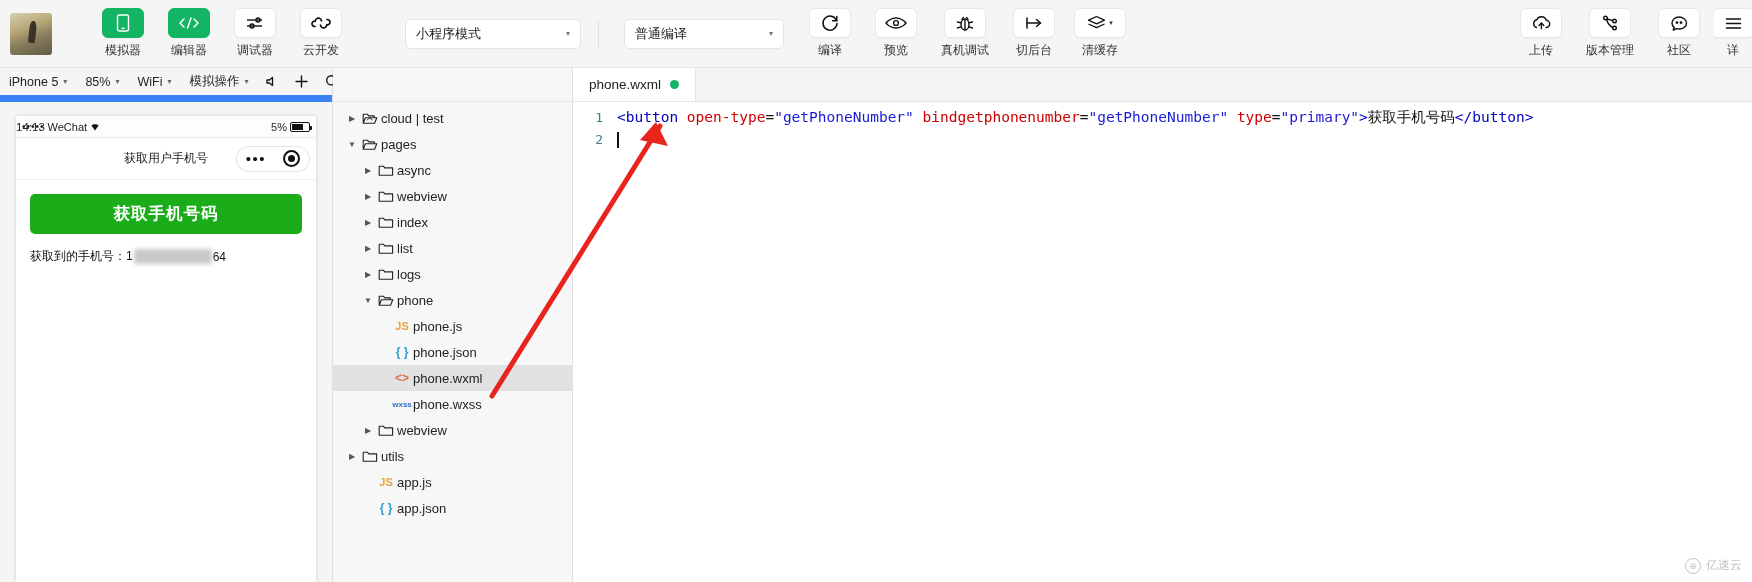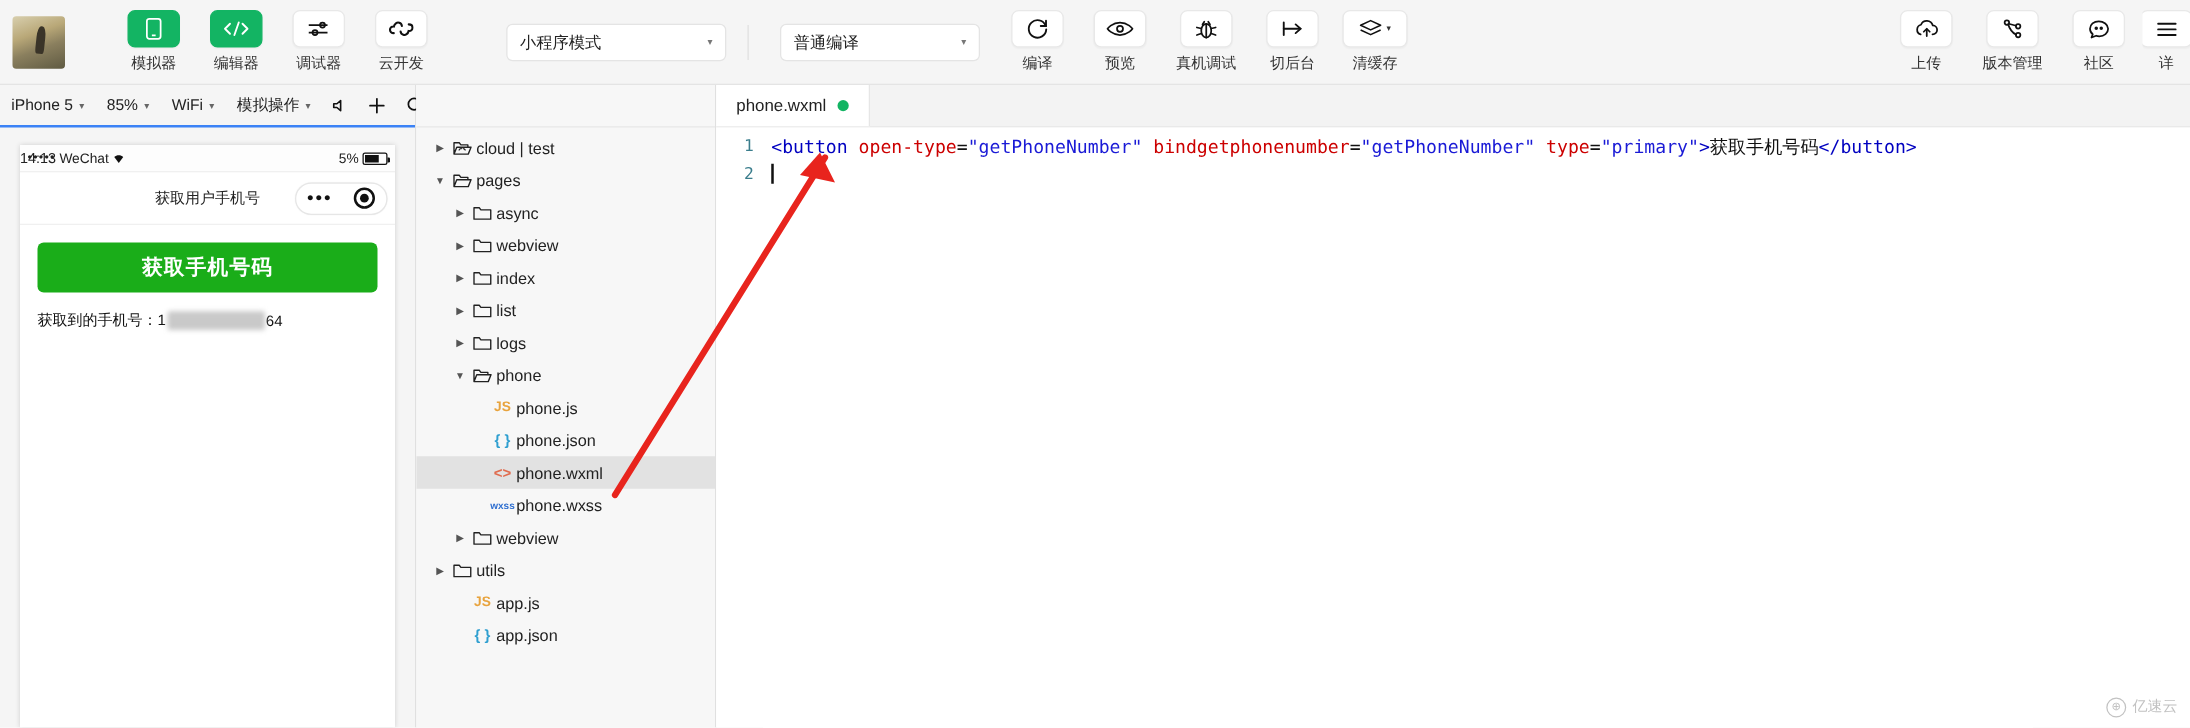--- a/index.html
+++ b/index.html
@@ -59,21 +59,21 @@
 
   svg.ic { display: block; }
 
   
   .body { flex: 1; display: flex; min-height: 0; }
 
   
   .sim-panel { width: 333px; min-width: 333px; display: flex; flex-direction: column; background: #f5f5f5; border-right: 1px solid #e0e0e0; }
   .sim-toolbar {
     height: 34px; display: flex; align-items: center;
-    background: #f5f5f5; border-bottom: 2px solid #3b82f6;
+    background: #f5f5f5; border-bottom: 7px solid #3b82f6;
     font-size: 12.5px; color: #222; justify-content: space-between;
   }
   .sim-ctrl { display: flex; align-items: center; padding: 0 9px; height: 100%; cursor: pointer; white-space: nowrap; }
   .sim-ctrl .caret { font-size: 8px; margin-left: 5px; color: #666; }
   .sim-div { width: 1px; height: 18px; background: #dcdcdc; }
   .sim-icon { padding: 0 8px; display: flex; align-items: center; cursor: pointer; }
 
   .sim-stage { flex: 1; padding: 14px 14px 0 14px; display: flex; justify-content: center; }
   .phone {
     width: 300px; height: 100%; background: #fff;

